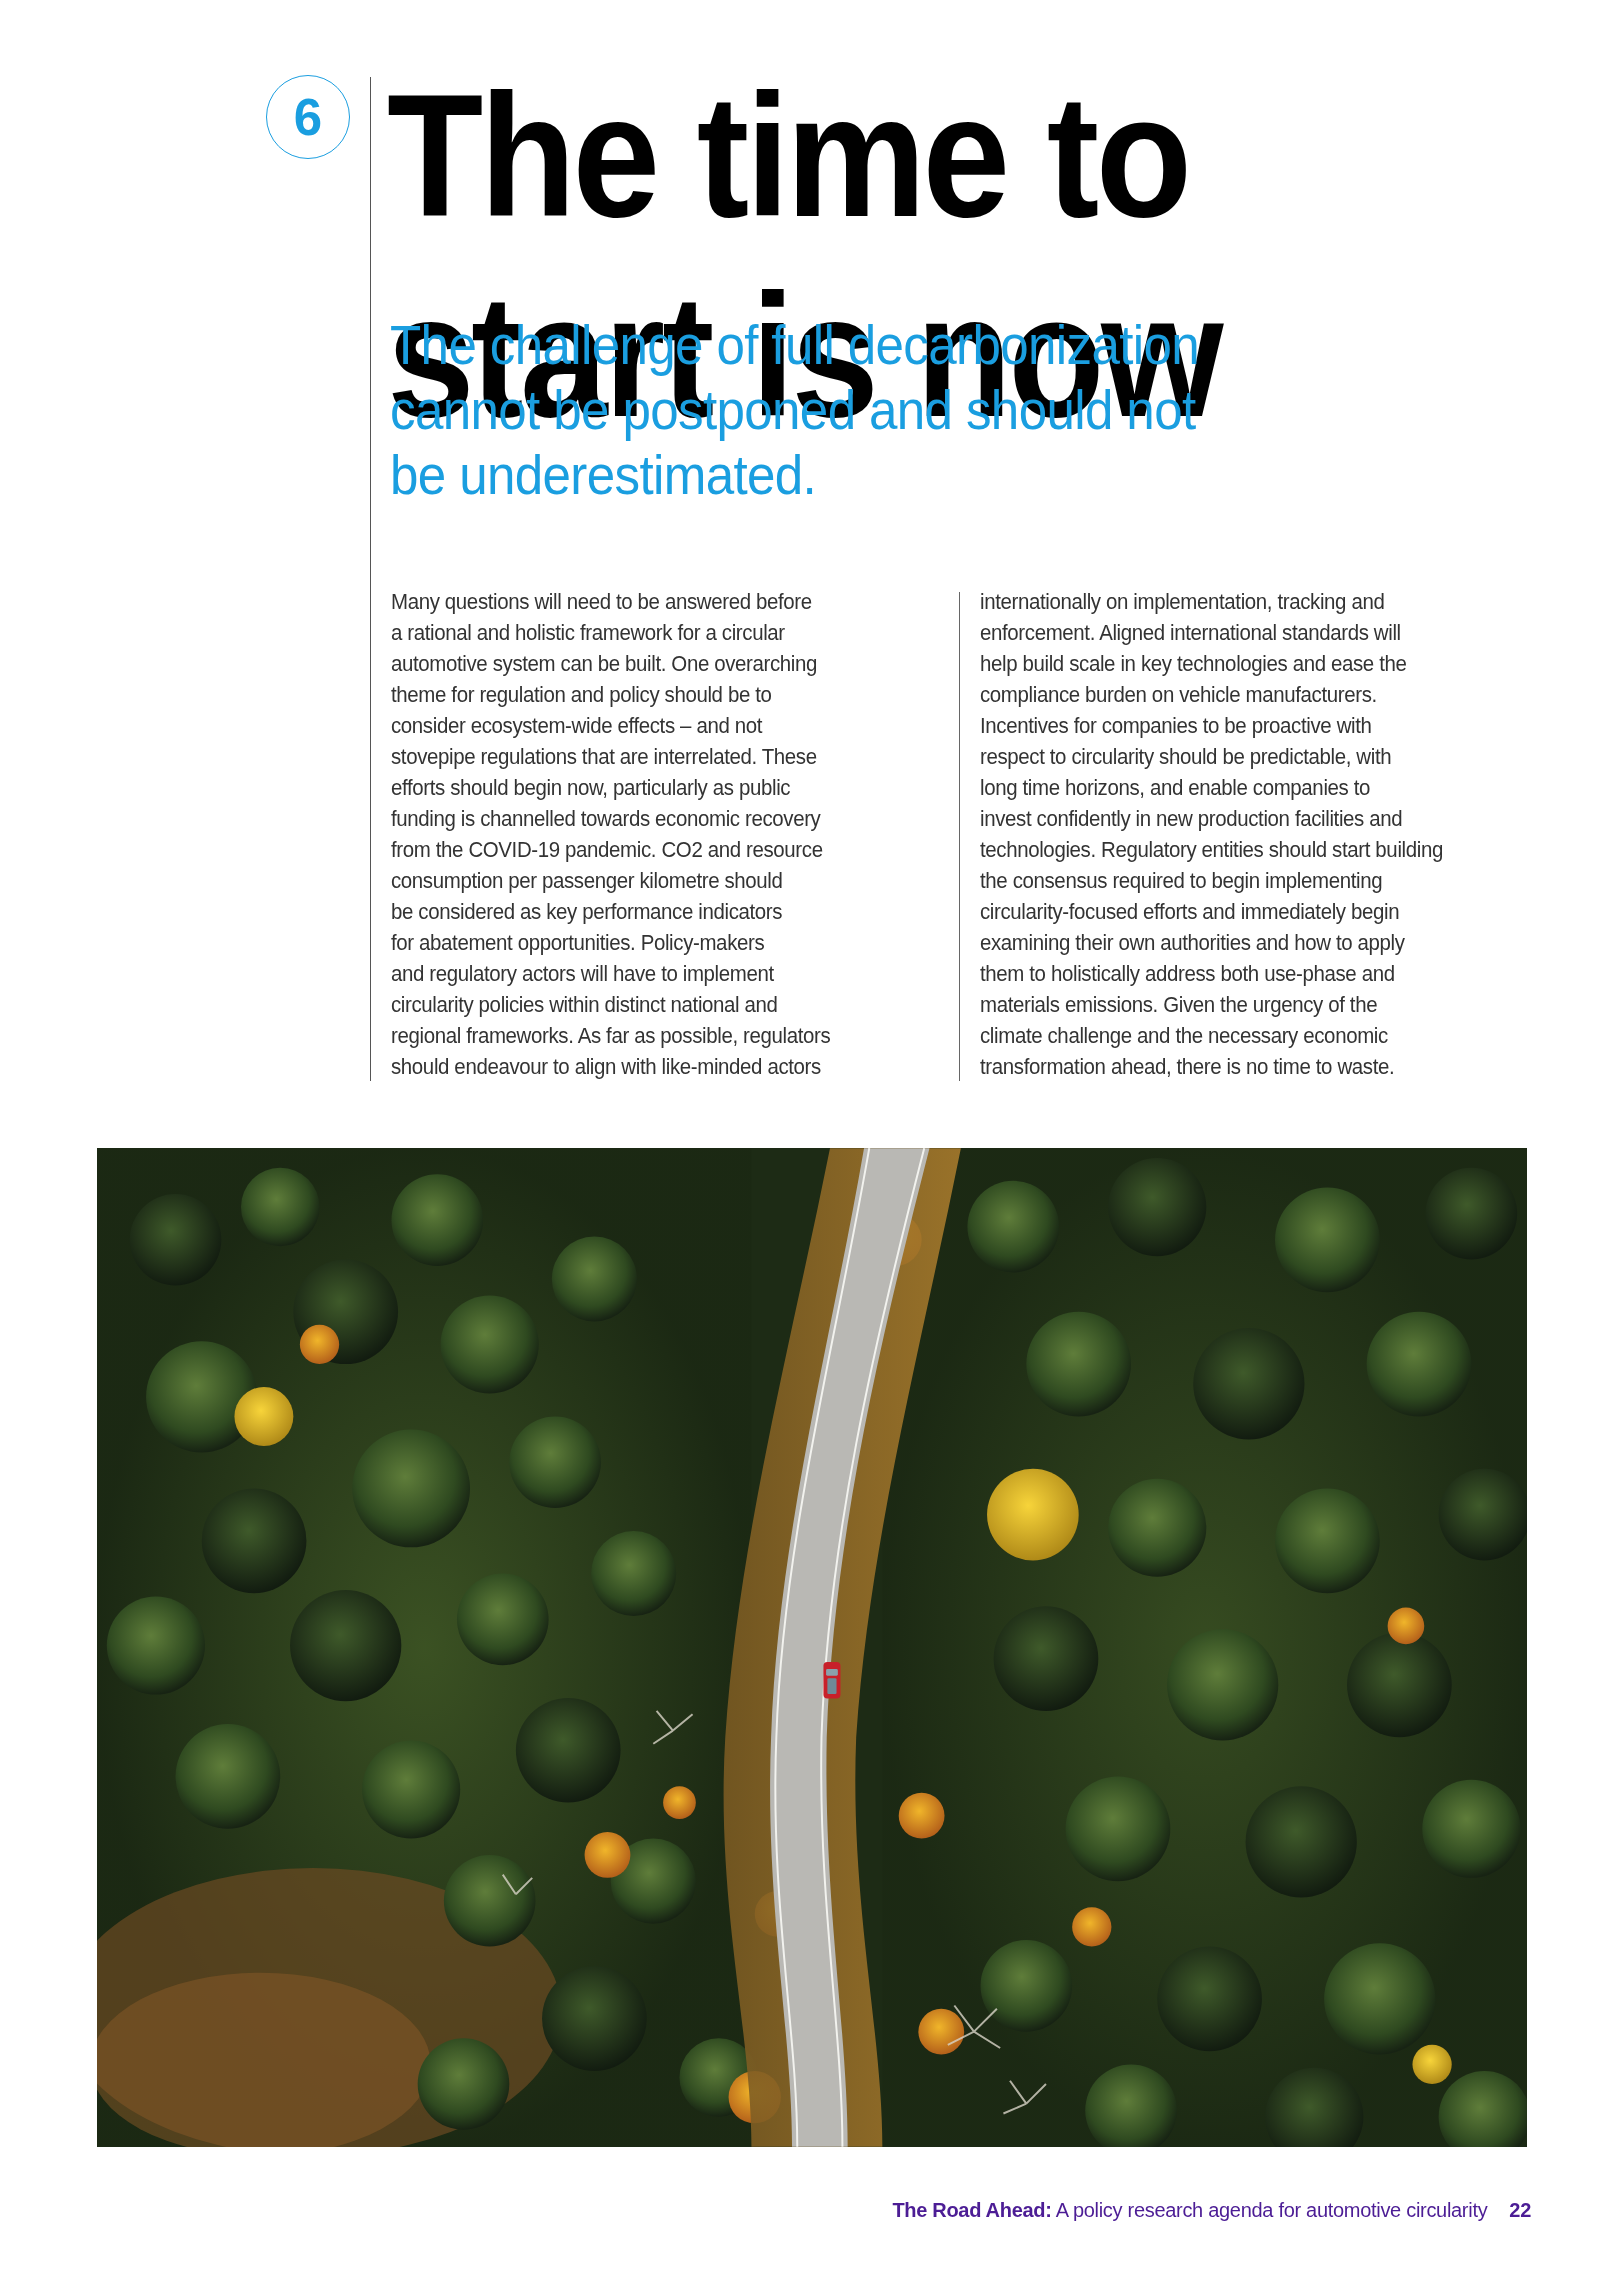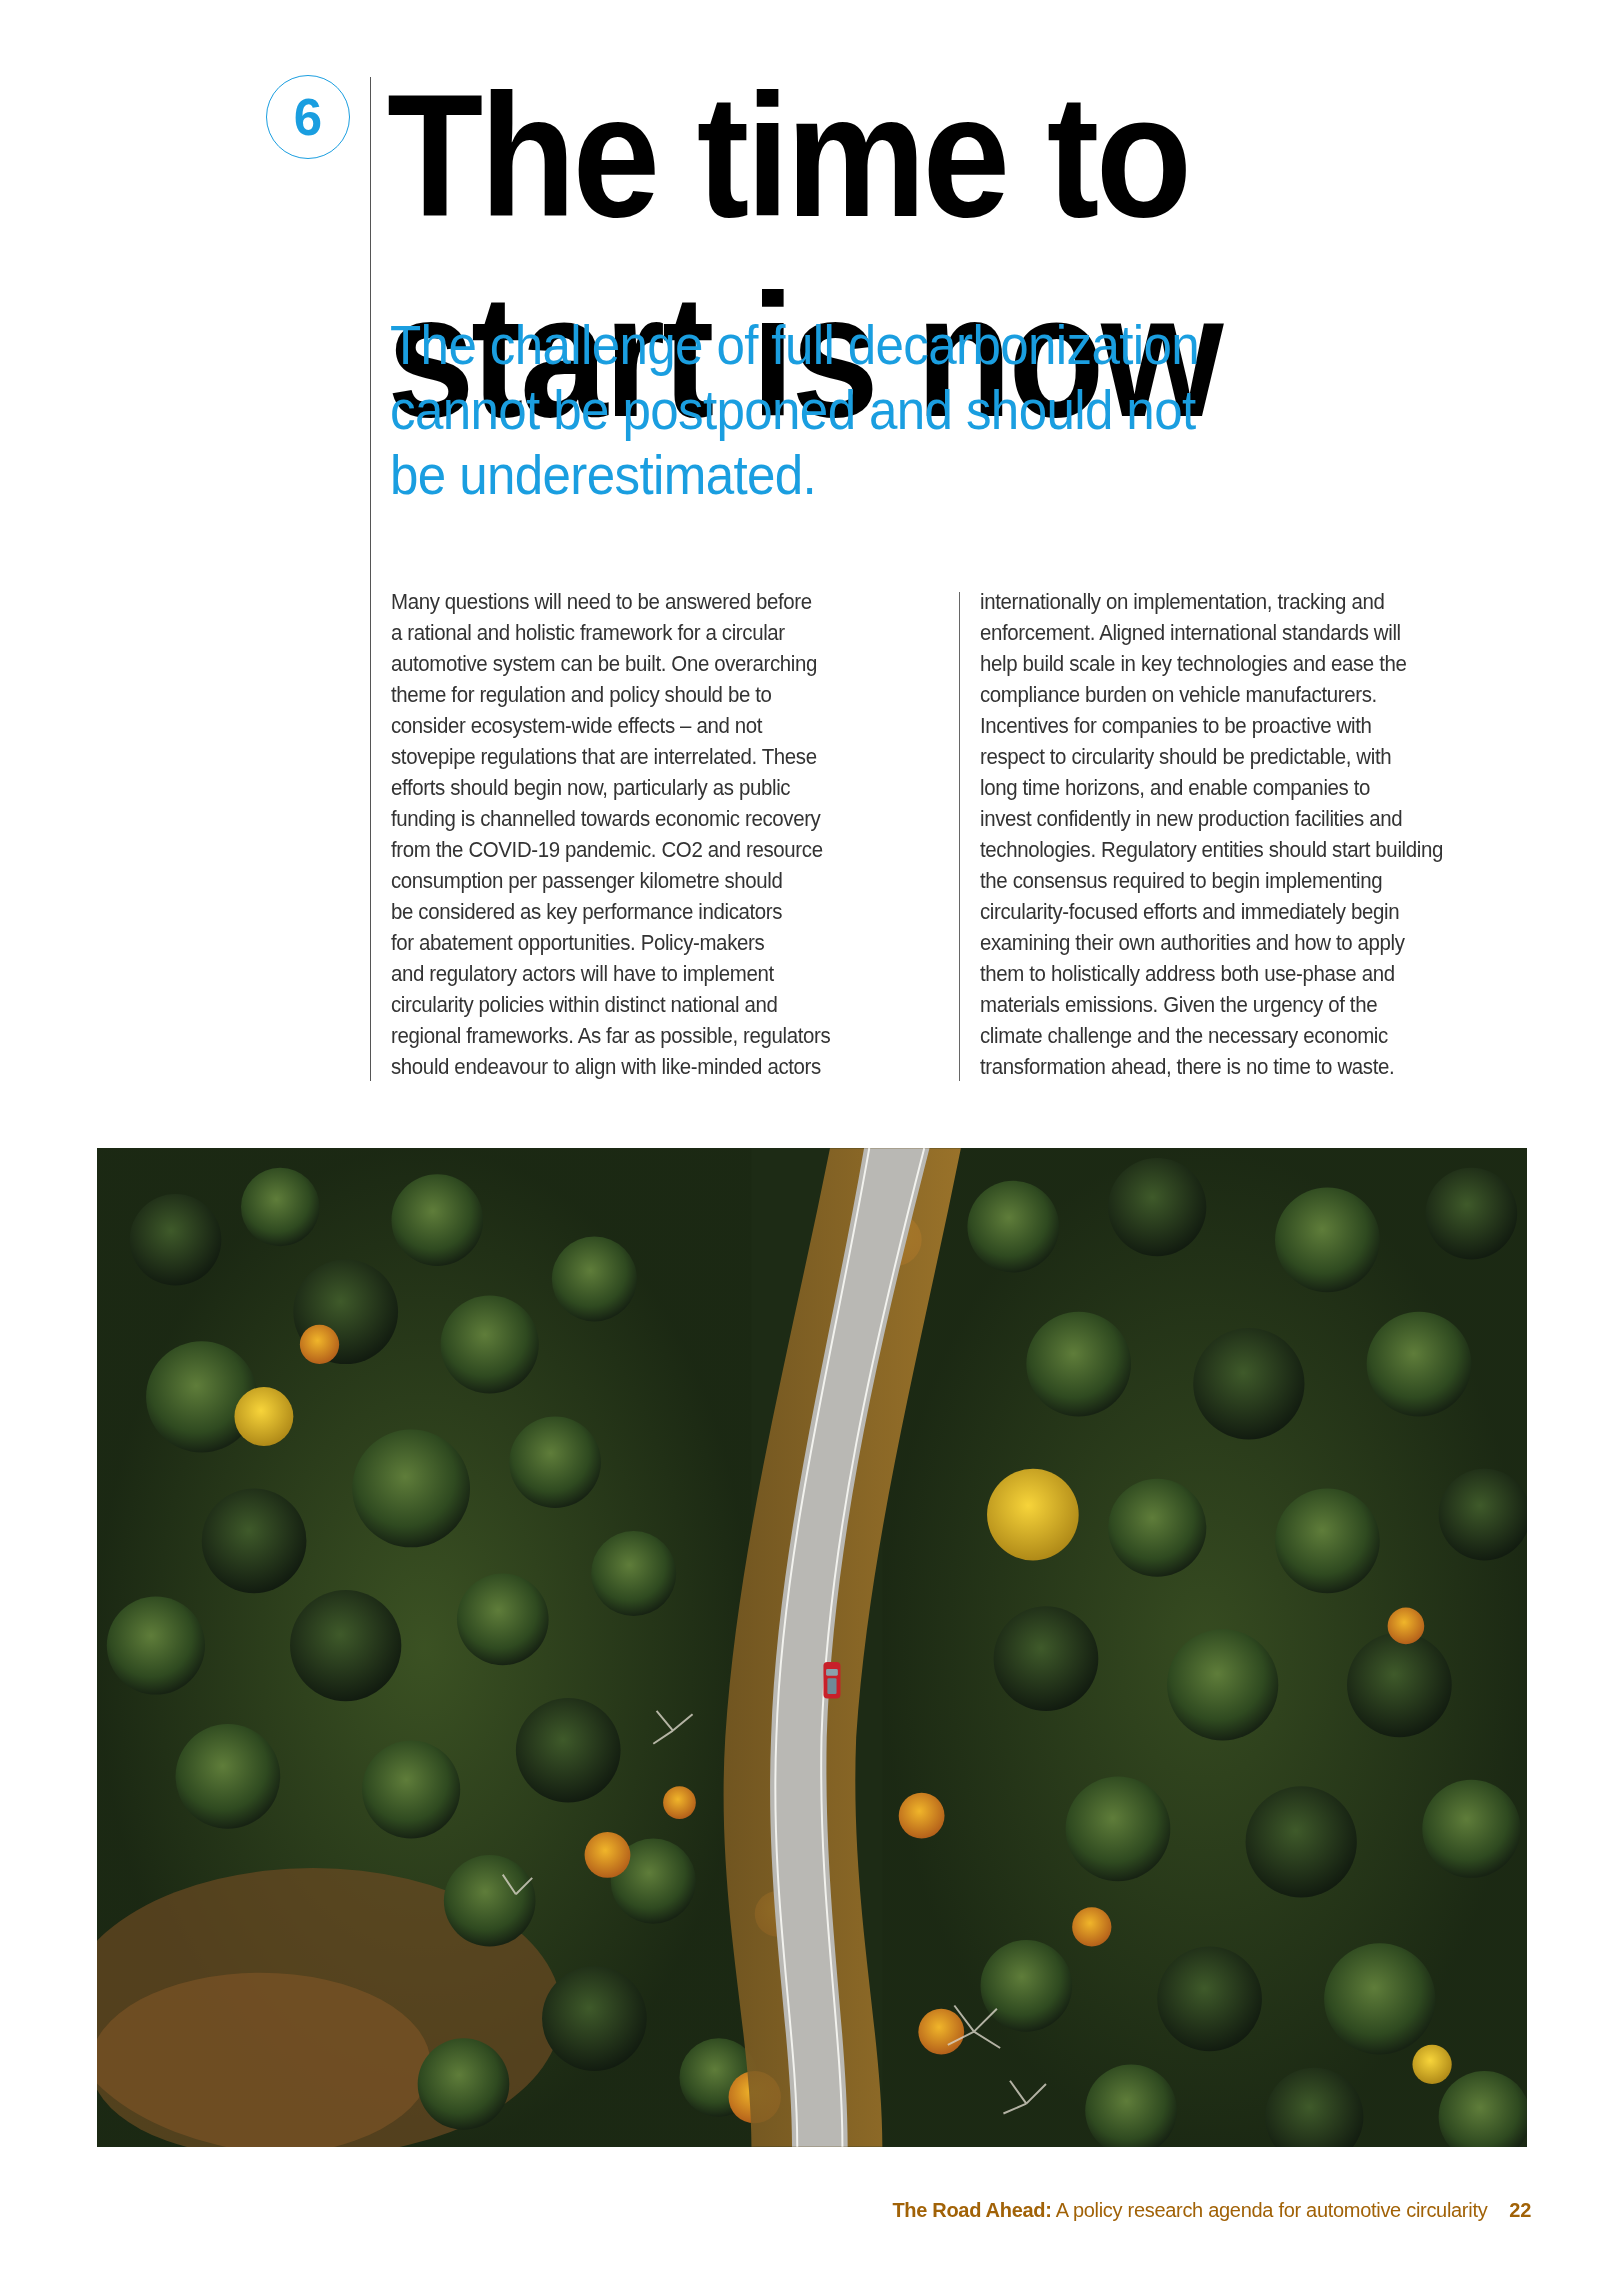--- a/index.html
+++ b/index.html
@@ -33,21 +33,21 @@
   .col-right { left: 980px; }
   .col-rule {
     position: absolute; left: 959px; top: 592px; width: 1.3px; height: 489px; background: #666;
   }
   .photo {
     position: absolute; left: 97px; top: 1148px; width: 1430px; height: 999px; overflow: hidden;
     background: #1f2a16;
   }
   .photo svg { display: block; }
   .footer {
-    position: absolute; top: 2199px; right: 92px; font-size: 20px; color: #a16207; white-space: nowrap;
+    position: absolute; top: 2199px; right: 92px; font-size: 20px; color: #4c1d95; white-space: nowrap;
     letter-spacing: -0.3px;
   }
   .footer .bold { font-weight: bold; }
   .footer .page { font-weight: bold; margin-left: 22px; }
 </style>
 </head>
 <body>
 
 <div class="chapter-circle">6</div>
 <div class="rule"></div>

